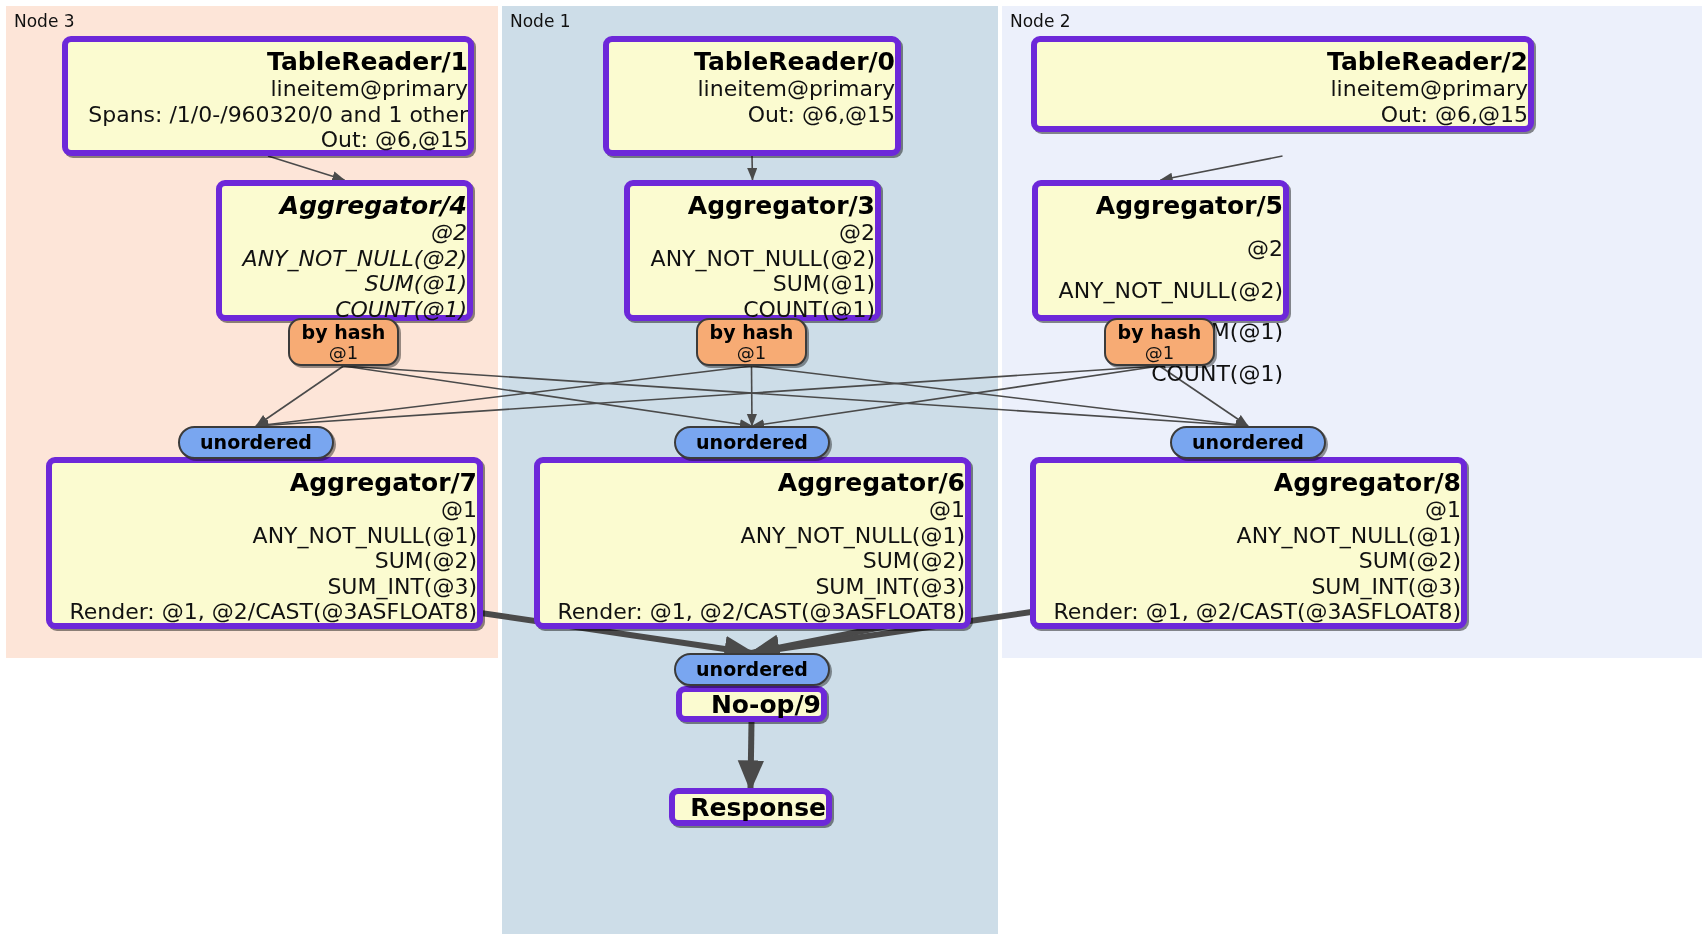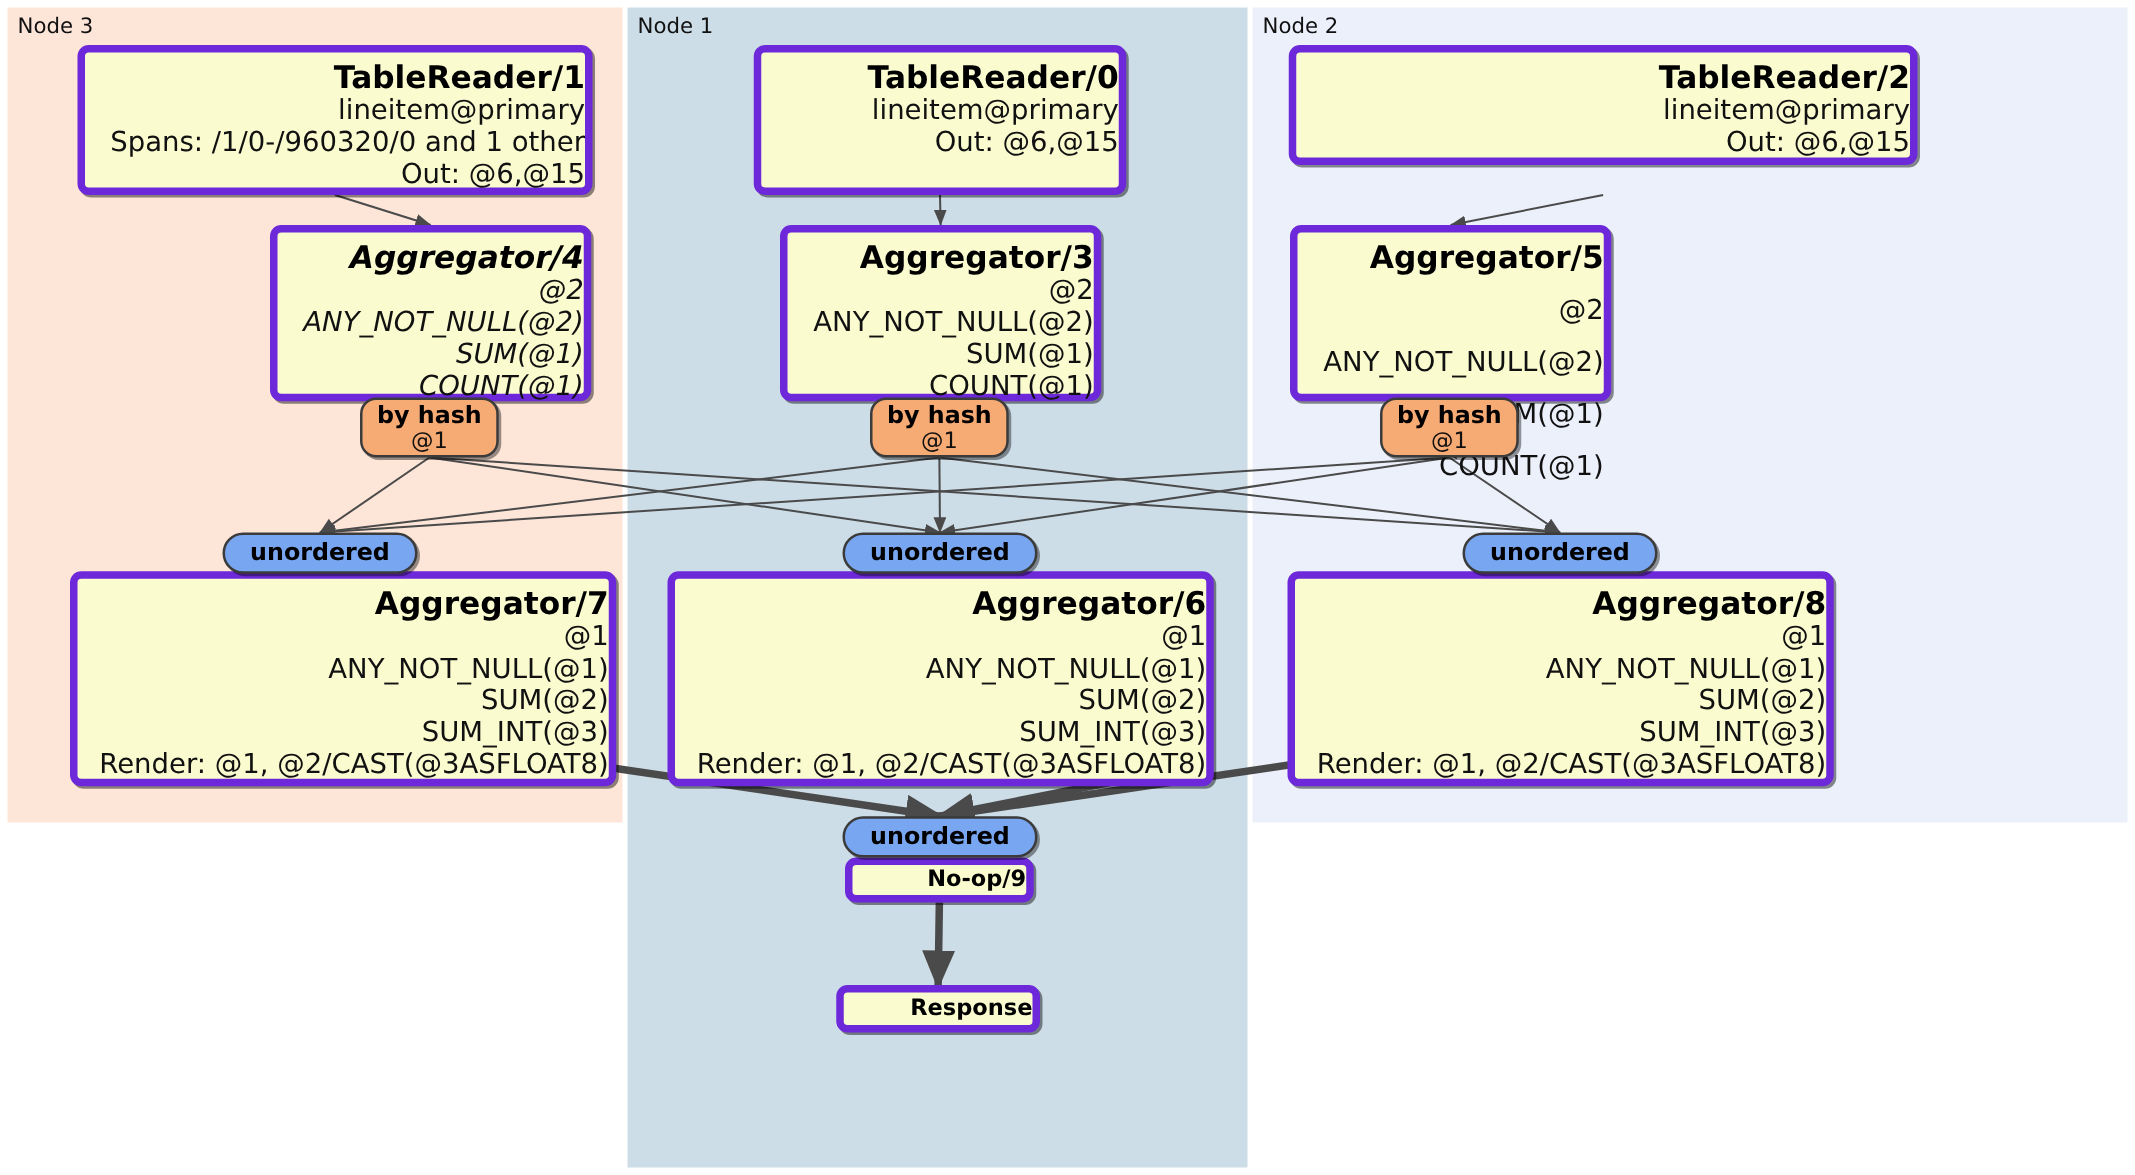--- a/index.html
+++ b/index.html
@@ -10,21 +10,21 @@
   .node-panel{position:absolute;box-sizing:border-box;}
   .node-label{position:absolute;font-size:17px;color:#111;white-space:nowrap;}
 
   .box{position:absolute;box-sizing:border-box;background:#fbfbd0;border:6px solid #6d28d9;
        border-radius:9px;box-shadow:2px 2px 0 rgba(0,0,0,.45);
        display:flex;flex-direction:column;align-items:flex-end;justify-content:flex-start;
        padding-top:5px;}
   .box .ttl{font-size:25px;font-weight:bold;color:#000;line-height:1.16;white-space:nowrap;}
   .box .ln{font-size:22px;color:#111;line-height:1.16;white-space:nowrap;}
   .box.compact{justify-content:center;padding-top:0;}
-  .box.compact .ttl{font-size:18px;}
+  .box.compact .ttl{font-size:25px;}
 
   .pill{position:absolute;box-sizing:border-box;border:2px solid #3b3b3b;
         box-shadow:2px 2px 0 rgba(0,0,0,.4);
         display:flex;flex-direction:column;align-items:center;justify-content:center;}
   .pill .t{font-size:19px;font-weight:bold;color:#000;line-height:1.1;white-space:nowrap;}
   .pill .s{font-size:18px;color:#111;line-height:1.1;white-space:nowrap;}
   .pill.hash{background:#f7ab74;border-radius:13px;}
   .pill.unord{background:#79a6f0;border-radius:22px;}
 </style>
 </head>
@@ -98,21 +98,21 @@
         <div class="ln">SUM(@1)</div>
         <div class="ln">COUNT(@1)</div>
       </div>
       <div class="box" style="left: 1032px; top: 180px; width: 257px; height: 141px; gap: 16px;">
         <div class="ttl">Aggregator/5</div>
         <div class="ln">@2</div>
         <div class="ln">ANY_NOT_NULL(@2)</div>
         <div class="ln">SUM(@1)</div>
         <div class="ln">COUNT(@1)</div>
       </div>
-      <div class="box" style="left: 56px; top: 457px; width: 437px; height: 172px;">
+      <div class="box" style="left: 46px; top: 457px; width: 437px; height: 172px;">
         <div class="ttl">Aggregator/7</div>
         <div class="ln">@1</div>
         <div class="ln">ANY_NOT_NULL(@1)</div>
         <div class="ln">SUM(@2)</div>
         <div class="ln">SUM_INT(@3)</div>
         <div class="ln">Render: @1, @2/CAST(@3ASFLOAT8)</div>
       </div>
       <div class="box" style="left: 534px; top: 457px; width: 437px; height: 172px;">
         <div class="ttl">Aggregator/6</div>
         <div class="ln">@1</div>

